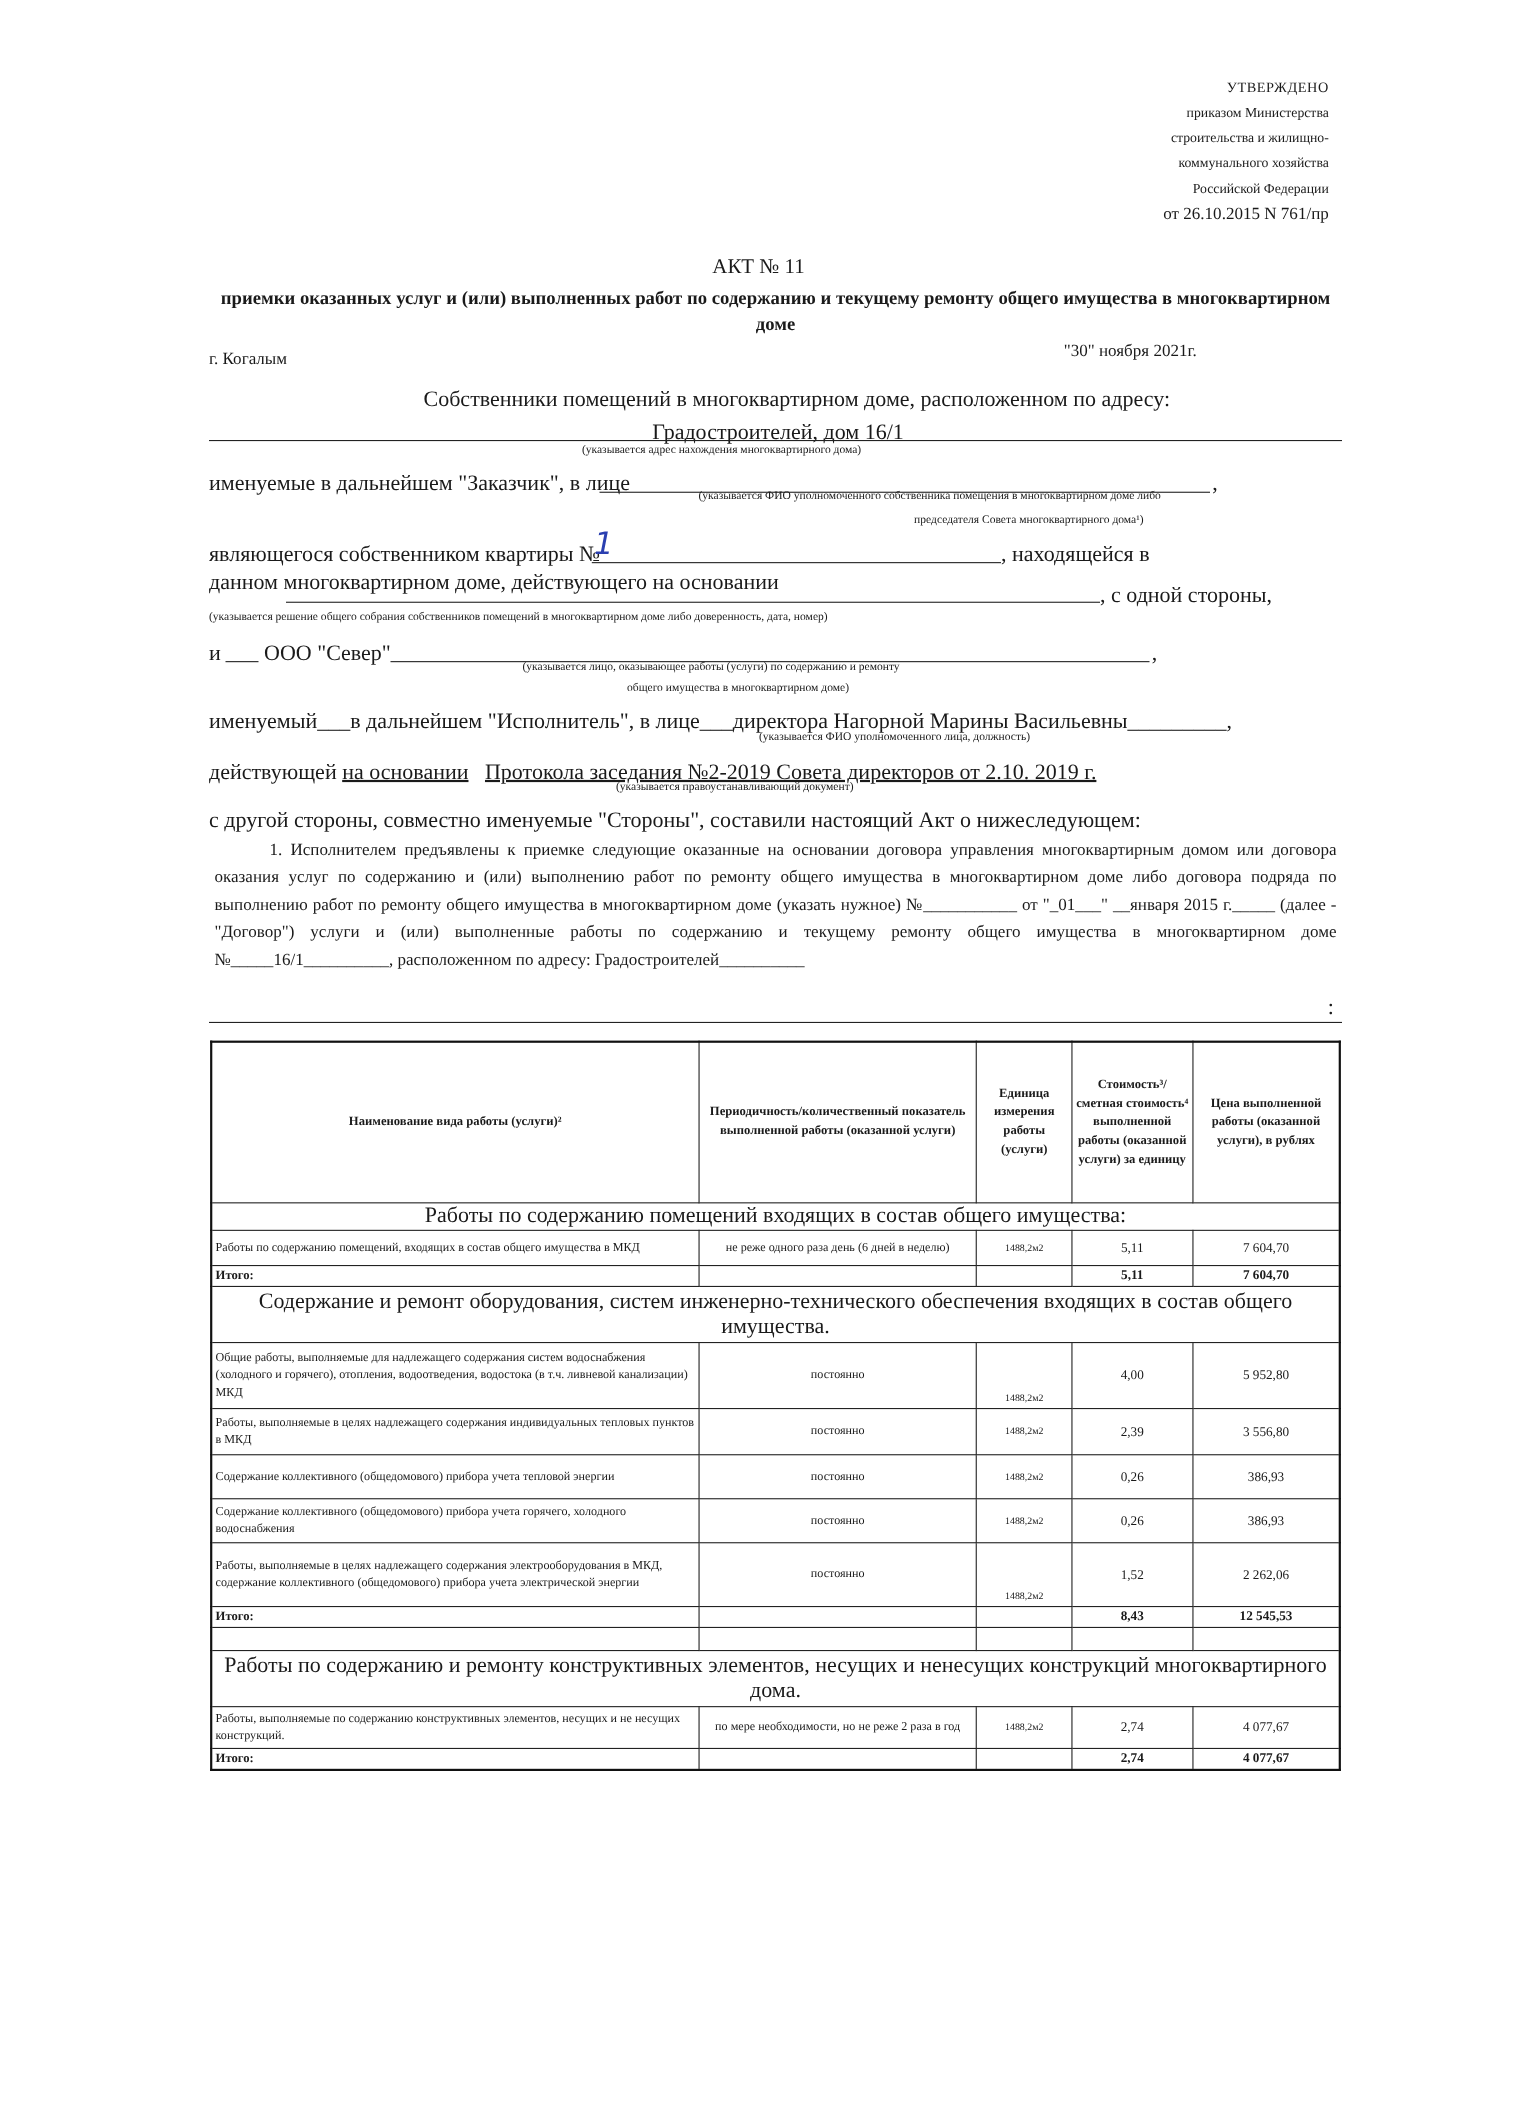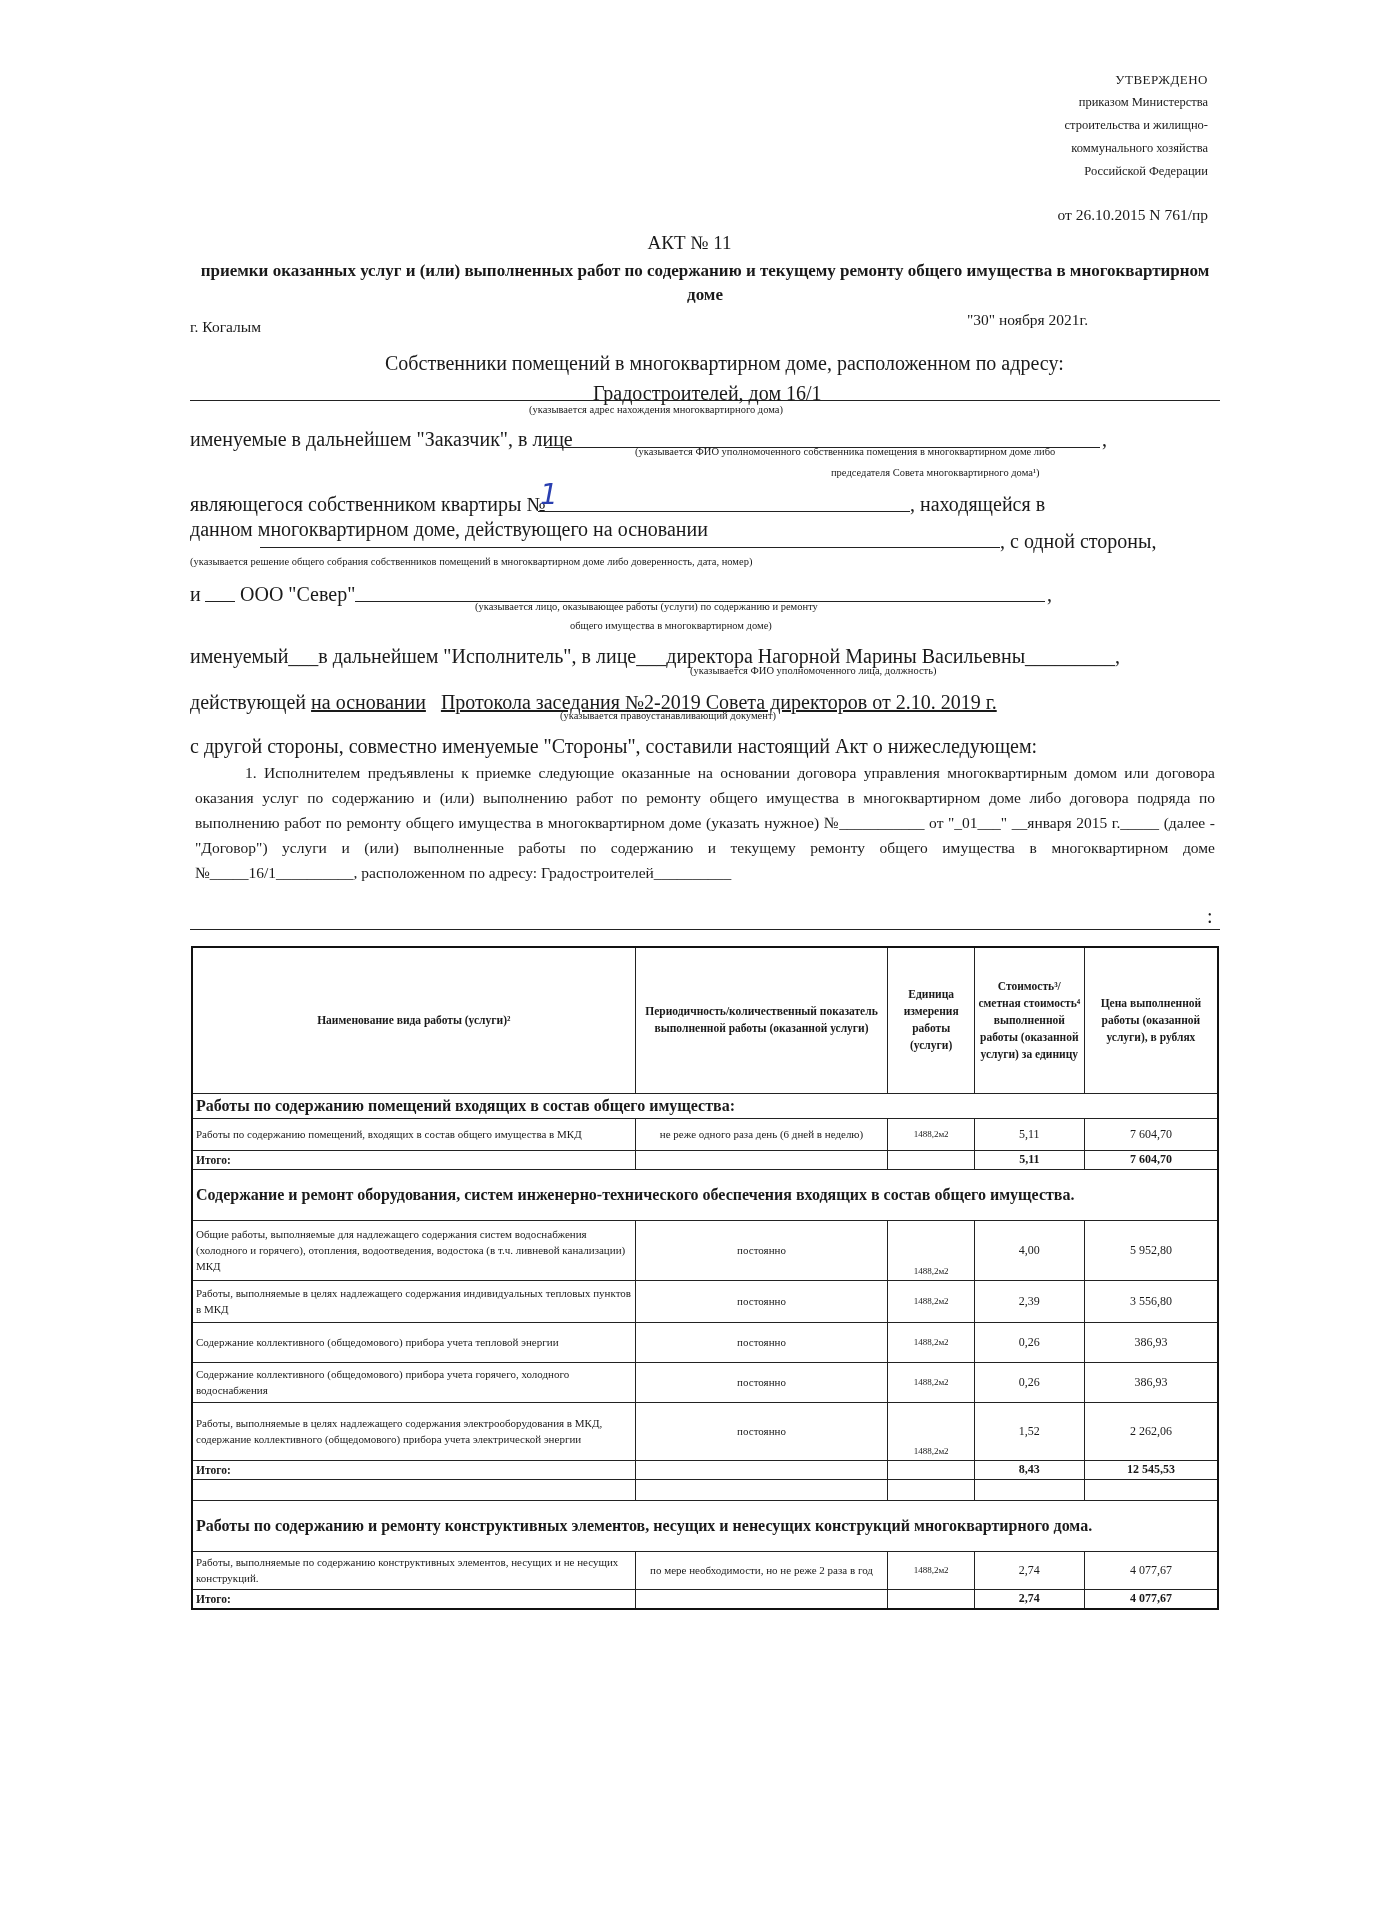--- a/index.html
+++ b/index.html
@@ -1,21 +1,21 @@
 <!DOCTYPE html>
 <html><head>
 <meta charset="utf-8">
 <style>
   html, body { margin: 0; padding: 0; background: #ffffff; }
   body { width: 1379px; height: 1920px; position: relative; overflow: hidden;
          font-family: "Liberation Serif", "DejaVu Serif", serif; color: #1a1a1a; }
   .abs { position: absolute; }
   .approved { right: 171px; top: 68px; text-align: right; line-height: 23px; font-size: 12.5px; }
   .approved .head { font-size: 13px; letter-spacing: 0.5px; }
-  .approved .last { font-size: 15.5px; margin-top: 20px; }
+  .approved .last { font-size: 15.5px; }
   .title { left: 0; width: 1379px; top: 232px; text-align: center; font-size: 19px; }
   .subtitle { left: 190px; width: 1030px; top: 259px; text-align: center; font-weight: bold; font-size: 17px; line-height: 24px; }
   .city { left: 190px; top: 318px; font-size: 15.5px; }
   .date { left: 967px; top: 311px; font-size: 15.5px; }
   .line { font-size: 20px; white-space: nowrap; }
   .hint { font-size: 10.5px; white-space: nowrap; }
   .rule { position: absolute; height: 0; border-top: 1.5px solid #222; }
   .u { text-decoration: underline; }
   .hand { color: #2a3fb0; font-family: "DejaVu Sans", sans-serif; font-style: italic; font-size: 28px; }
   .para { left: 195px; width: 1020px; top: 760px; font-size: 15.5px; line-height: 25px; text-align: justify; }
@@ -23,21 +23,21 @@
   table.act { position: absolute; left: 191px; top: 946px; width: 1028px; border-collapse: collapse;
               border: 2px solid #111; font-family: "Liberation Serif", serif; }
   table.act td, table.act th { border: 1px solid #222; padding: 0 3px; vertical-align: middle; }
   table.act th { font-size: 11.5px; font-weight: bold; text-align: center; line-height: 17px; }
   .c1 { width: 431px; } .c2 { width: 246px; } .c3 { width: 84px; } .c4 { width: 107px; } .c5 { width: 130px; }
   td.name { font-size: 11px; line-height: 16px; text-align: left; }
   td.period { font-size: 11px; line-height: 16px; text-align: center; }
   td.unit { font-size: 9px; text-align: center; }
   td.unit.low { vertical-align: bottom; padding-bottom: 4px; }
   td.num { font-size: 12px; text-align: center; }
-  tr.section td { font-weight: bold; font-size: 16px; text-align: left; height: 24px; }
+  tr.section td { font-weight: normal; font-size: 20px; text-align: center; height: 24px; }
   tr.section.tall td { height: 50px; }
   tr.total td { font-weight: bold; font-size: 11.5px; height: 18px; }
   tr.total td.num { font-size: 12px; }
   tr.empty td { height: 20px; }
 </style>
 </head>
 <body>
 
 <div class="abs approved">
   <div class="head">УТВЕРЖДЕНО</div>

